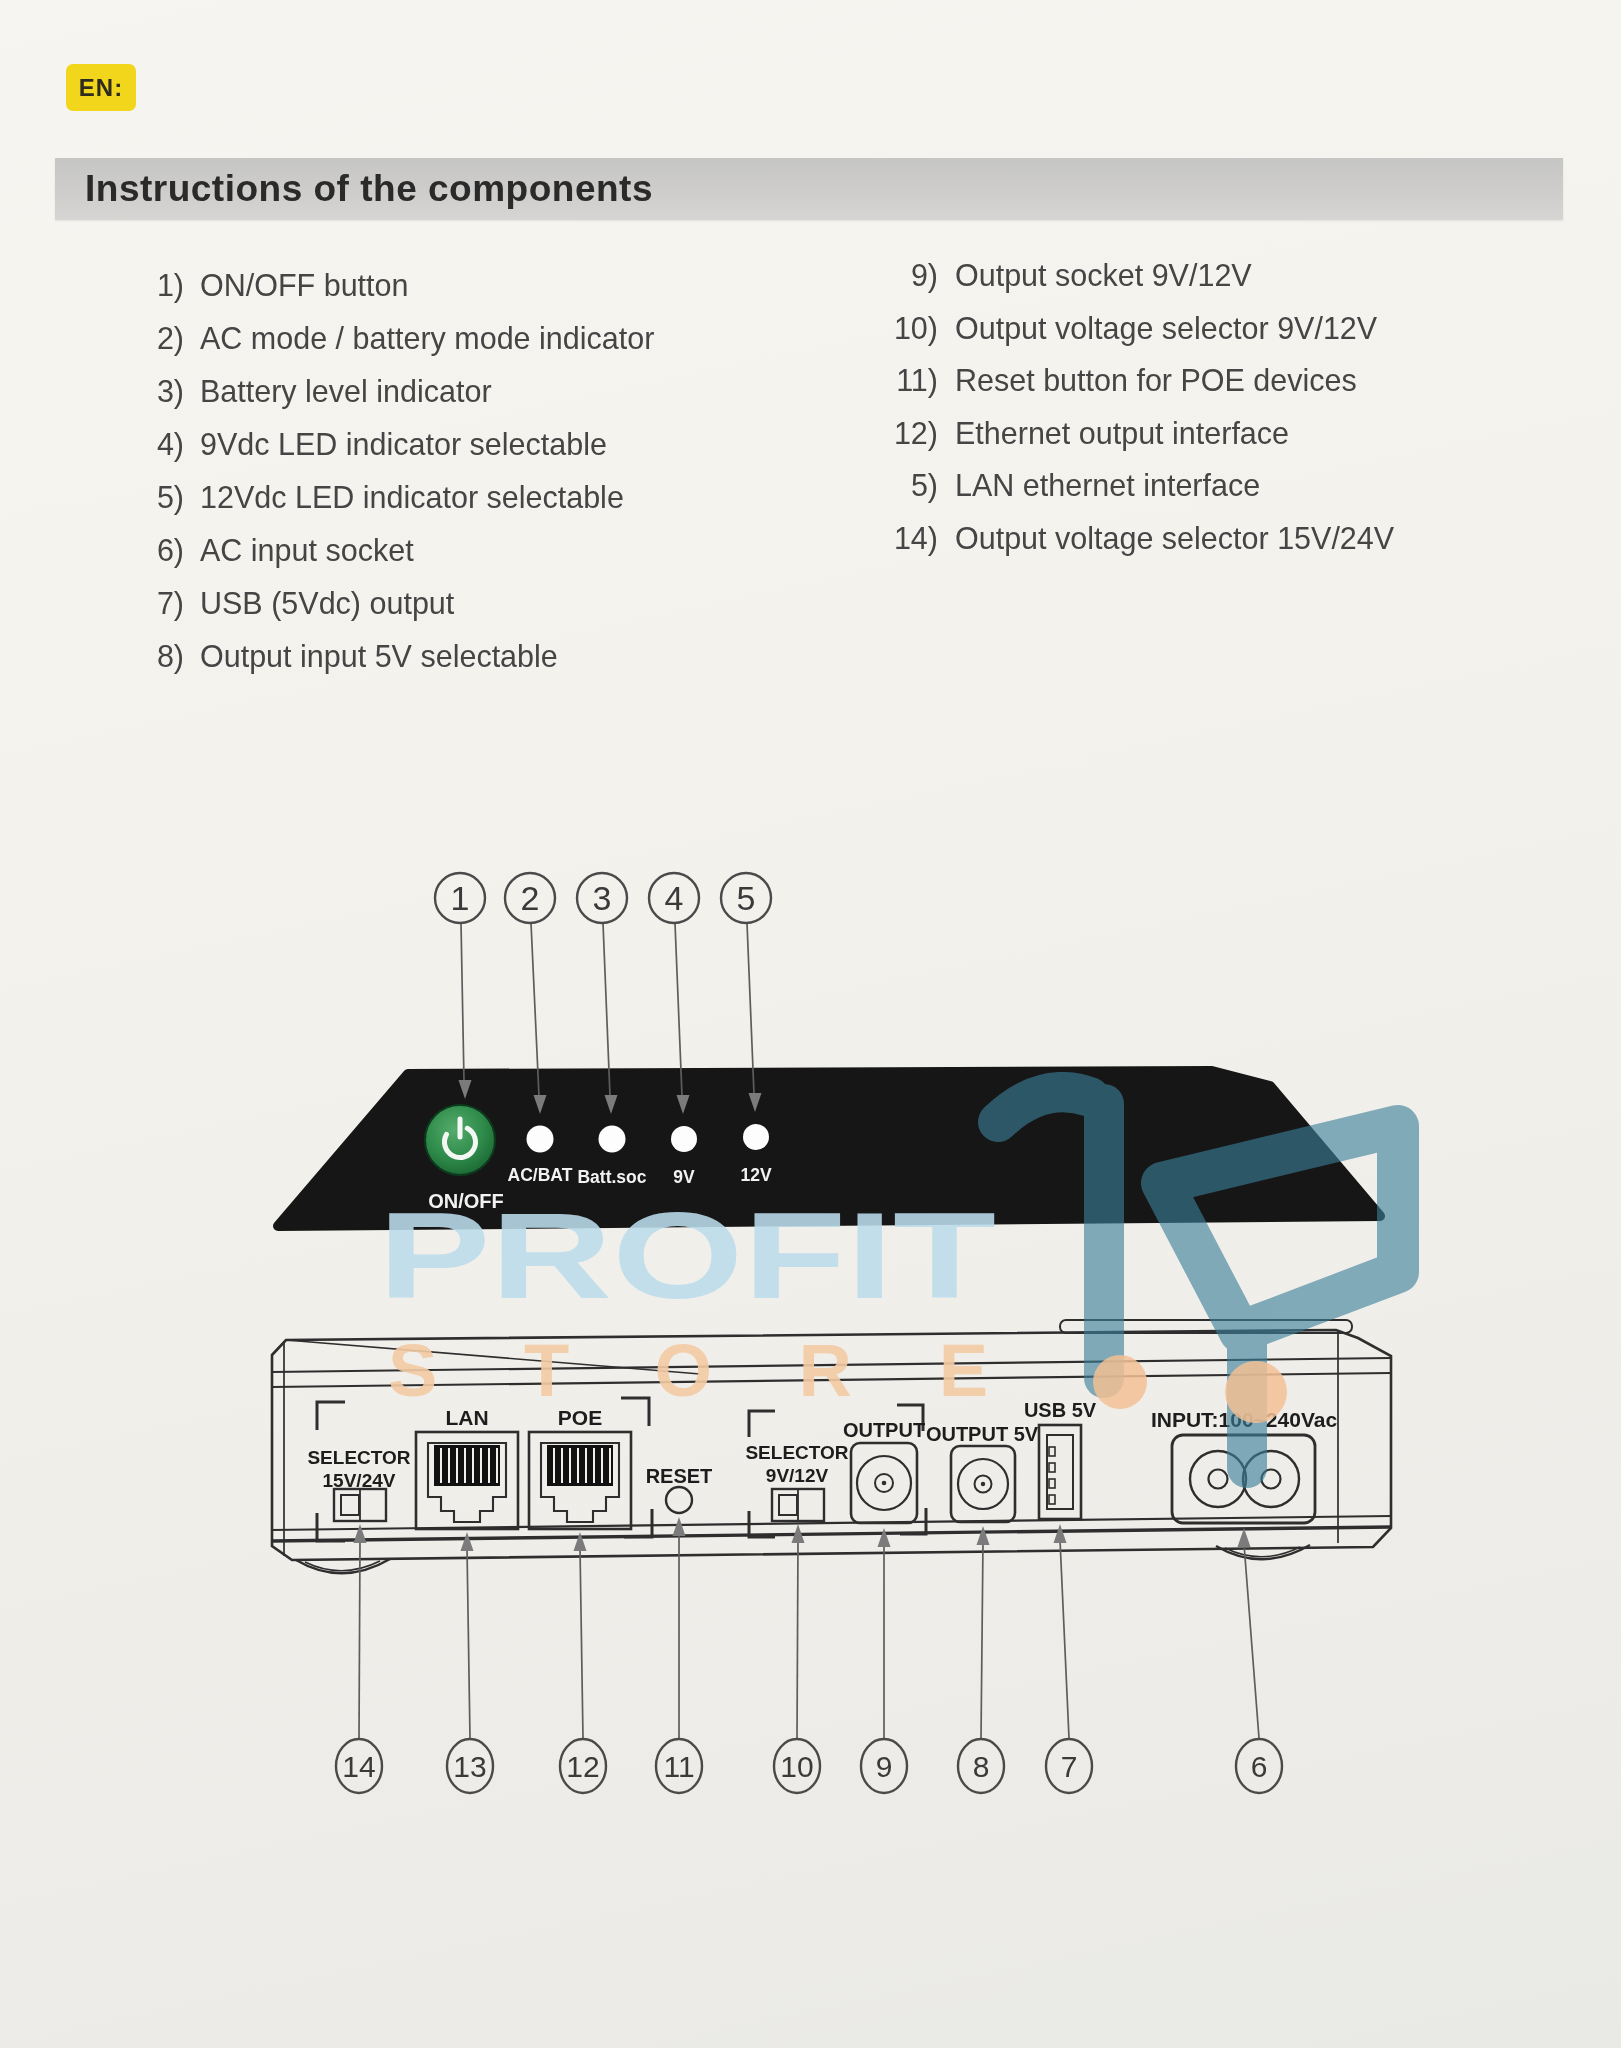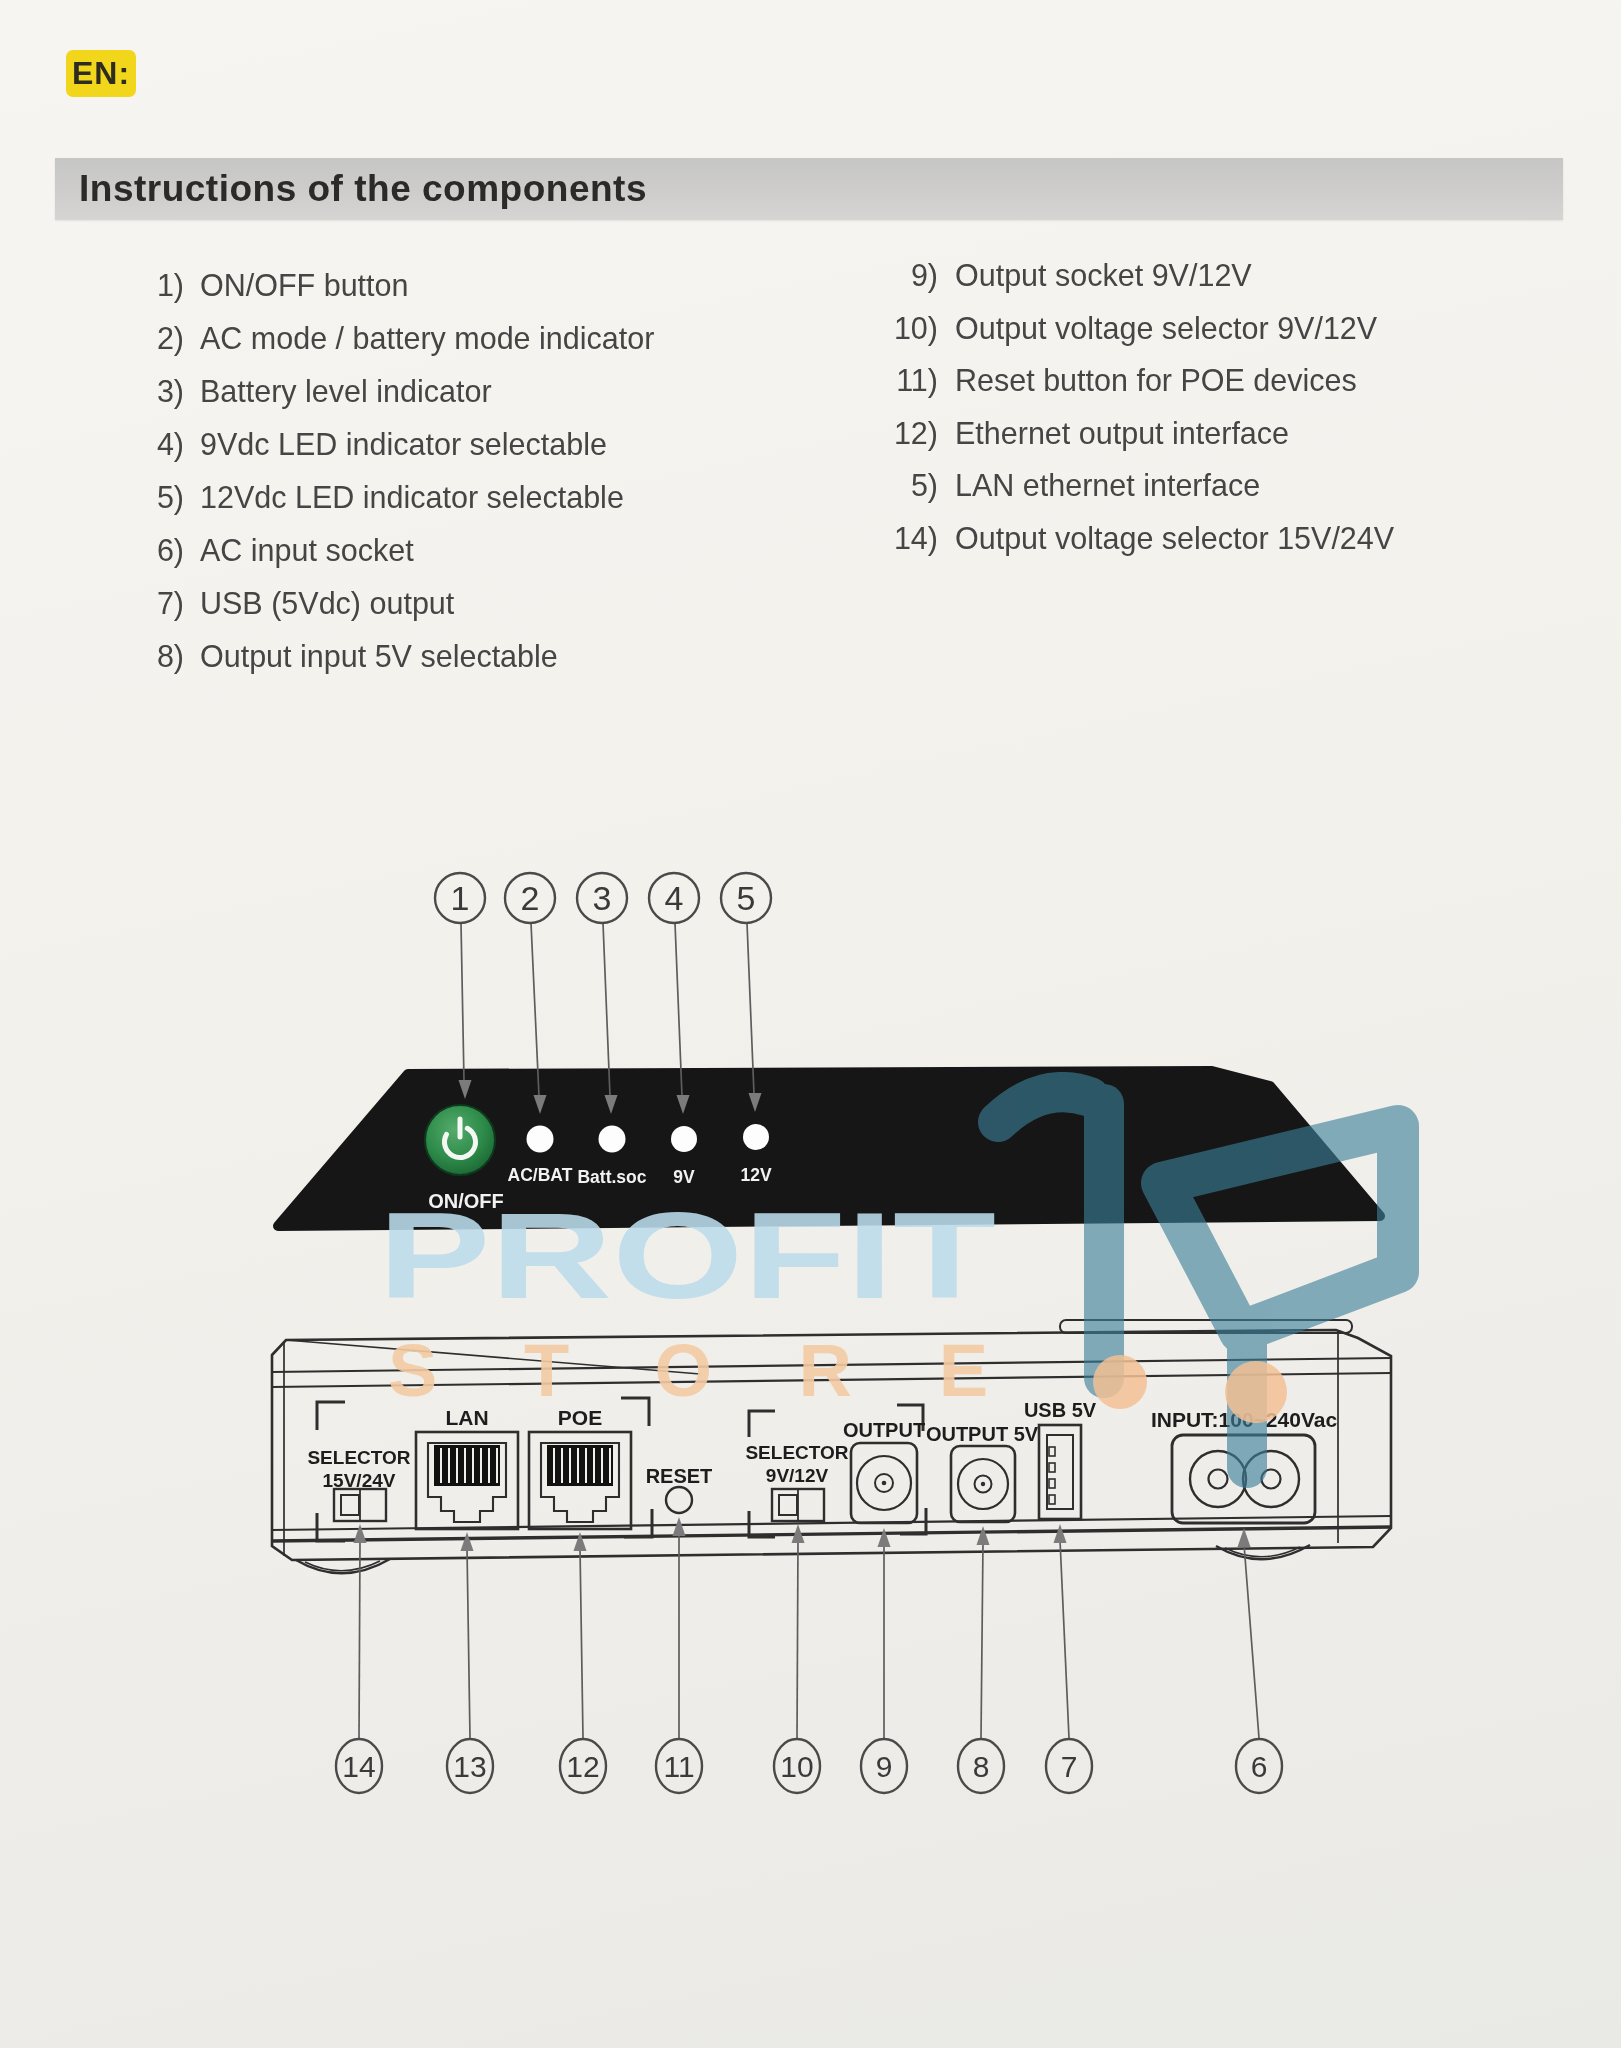--- a/index.html
+++ b/index.html
@@ -2,33 +2,33 @@
 <html><head>
 <meta charset="utf-8">
 <style>
   html,body{margin:0;padding:0;}
   body{
     width:1621px;height:2048px;position:relative;overflow:hidden;
     background:linear-gradient(168deg,#f6f5f1 0%,#f2f1ec 45%,#edece8 80%,#e9e9e5 100%);
     font-family:"Liberation Sans",sans-serif;
   }
   .en-badge{
-    position:absolute;left:66px;top:50px;width:70px;height:47px;
+    position:absolute;left:66px;top:64px;width:70px;height:47px;
     background:#f2d61c;border-radius:7px;
     display:flex;align-items:center;justify-content:center;
-    font-size:32px;font-weight:bold;color:#2e2c1f;letter-spacing:1px;
+    font-size:24px;font-weight:bold;color:#2e2c1f;letter-spacing:1px;
   }
   .header-bar{
     position:absolute;left:55px;top:158px;width:1508px;height:62px;
     background:linear-gradient(180deg,#c6c6c4 0%,#cecdcb 55%,#d6d5d3 100%);
     display:flex;align-items:center;
     box-shadow:0 1px 2px rgba(0,0,0,0.08);
   }
   .header-bar span{
-    padding-left:24px;font-size:37px;font-weight:bold;color:#2a2a2a;letter-spacing:0.5px;
+    padding-left:30px;font-size:37px;font-weight:bold;color:#2a2a2a;letter-spacing:0.5px;
   }
   .col{position:absolute;font-size:30.5px;color:#454545;}
   .col-left{left:110px;top:268px;}
   .col-right{left:852px;top:258px;}
   .row{display:grid;align-items:baseline;height:53px;}
   .col-left .row{grid-template-columns:74px 16px auto;}
   .col-right .row{grid-template-columns:86px 17px auto;height:52.5px;}
   .row .num{text-align:right;}
   .row .txt{white-space:nowrap;}
   svg text{font-family:"Liberation Sans",sans-serif;}

